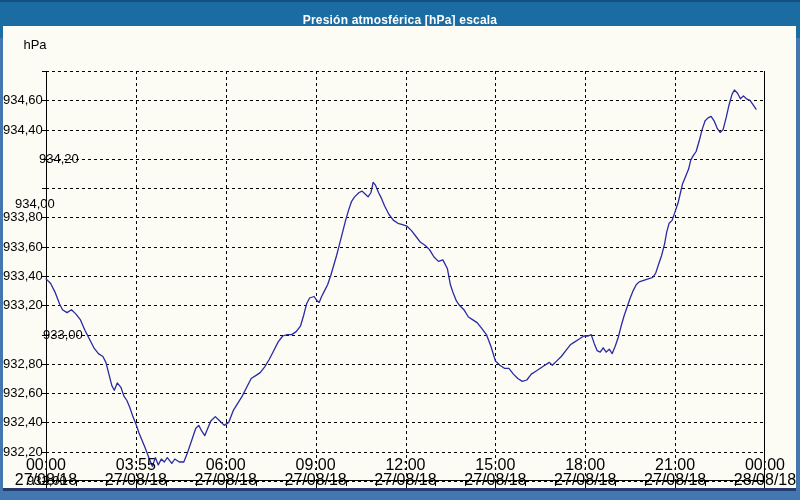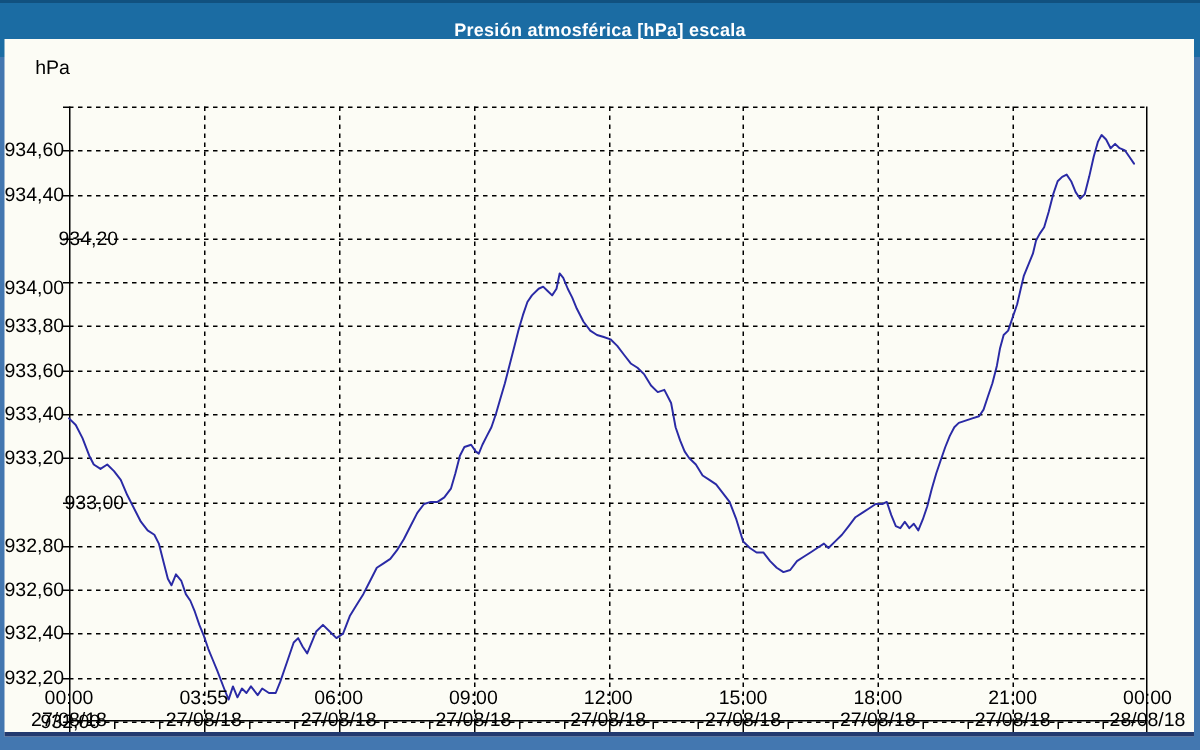--- a/index.html
+++ b/index.html
@@ -22,37 +22,37 @@
   .ylabel{
     position:absolute;left:0;width:40px;
     font-size:13px;color:#000;line-height:13px;white-space:nowrap;
   }
   .unit-label{
     position:absolute;left:12px;width:40px;text-align:center;
     font-size:13px;color:#000;line-height:13px;
   }
   .xtick-label{
     position:absolute;width:70px;text-align:center;
-    font-size:13px;color:#000;line-height:14px;white-space:nowrap;
+    font-size:16px;color:#000;line-height:14px;white-space:nowrap;
   }
 </style>
 </head>
 <body>
 
 <div class="titlebar">
   <span>Presión atmosférica [hPa] escala</span>
 </div>
 
 <div class="content">
   <div class="unit-label" style="top:12px;">hPa</div>
   <div id="ylabels">
       <div class="ylabel" style="top: 67.2857px;">934,60</div>
       <div class="ylabel" style="top: 96.5714px;">934,40</div>
       <div class="ylabel" style="top: 125.857px; margin-left: 36px;">934,20</div>
-      <div class="ylabel" style="top: 159px;">934,00</div>
+      <div class="ylabel" style="top: 171px; padding-left: 12px;">934,00</div>
       <div class="ylabel" style="top: 184.429px;">933,80</div>
       <div class="ylabel" style="top: 213.714px;">933,60</div>
       <div class="ylabel" style="top: 243px;">933,40</div>
       <div class="ylabel" style="top: 272.286px;">933,20</div>
       <div class="ylabel" style="top: 301.571px; padding-left: 40px;">933,00</div>
       <div class="ylabel" style="top: 330.857px;">932,80</div>
       <div class="ylabel" style="top: 360.143px;">932,60</div>
       <div class="ylabel" style="top: 389.429px;">932,40</div>
       <div class="ylabel" style="top: 418.714px;">932,20</div>
       <div class="ylabel" style="top: 448px; margin-left: 24px;">932,00</div>

